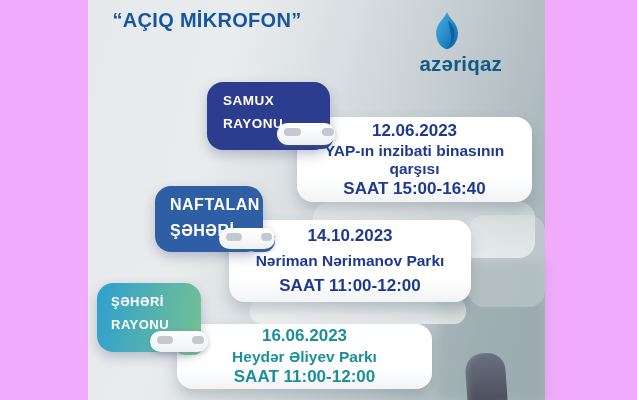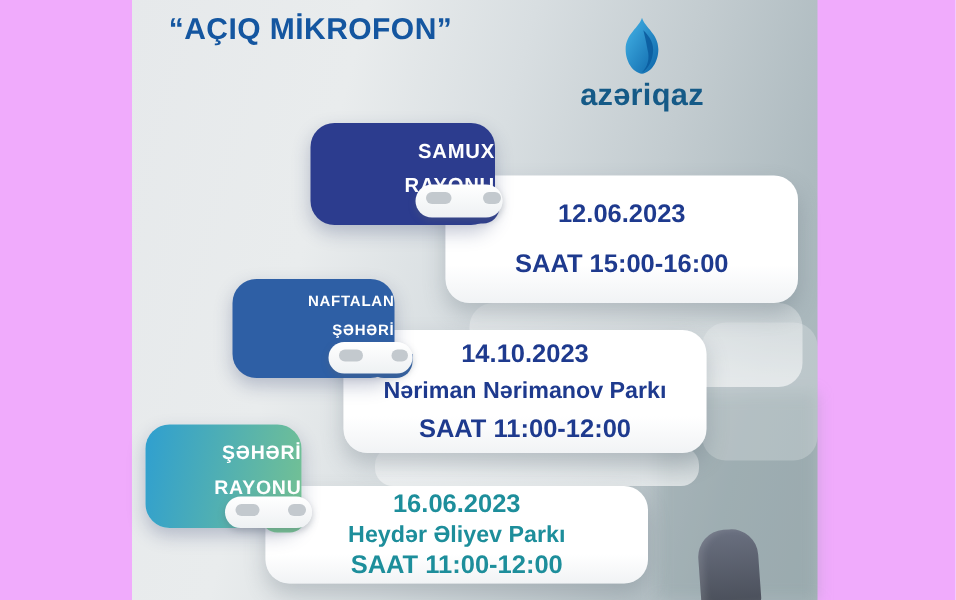--- a/index.html
+++ b/index.html
@@ -15,30 +15,30 @@
   .ghost { position:absolute; z-index:1;
     background:linear-gradient(180deg,rgba(255,255,255,.30),rgba(255,255,255,.60)); }
   .ghost-1 { left:313px; top:202px; width:222px; height:56px; border-radius:16px; }
   .ghost-2 { left:250px; top:298px; width:216px; height:26px; border-radius:12px; }
   .ghost-3 { left:468px; top:215px; width:77px; height:92px; border-radius:16px;
     background:rgba(255,255,255,.22); }
 
   
   .title { position:absolute; left:98px; top:9px; width:218px; z-index:2; text-align:center;
     color:var(--title,#1456a0); font-weight:bold; font-size:20px; line-height:23.5px; letter-spacing:.3px; }
-  .logo { position:absolute; left:373px; top:11px; width:110px; z-index:2; text-align:center; }
+  .logo { position:absolute; left:392px; top:11px; width:110px; z-index:2; text-align:right; }
   .logo svg { display:block; margin:0 auto; }
   .logo-text { color:var(--logo,#155a87); font-weight:bold; font-size:20.5px; letter-spacing:.2px; margin-top:1px; }
 
   
   .badge { position:absolute; z-index:3; border-radius:16px; color:#ffffff; font-weight:bold;
     letter-spacing:.5px; box-shadow:0 5px 12px rgba(50,65,110,.28); }
-  .badge span { display:block;text-align:right; }
+  .badge span { display:block; }
   #e0-badge { left:207px; top:82px;  width:123px; height:68px; padding:11px 0 0 16px; font-size:13.5px; background:var(--badge1,#2c3c8e); }
-  #e1-badge { left:155px; top:186px; width:108px; height:66px; padding:10px 0 16px 15px; font-size:10px; background:var(--badge2,#2e5fa5); }
+  #e1-badge { left:155px; top:186px; width:108px; height:66px; padding:10px 0 16px 15px; font-size:16px; background:var(--badge2,#2e5fa5); }
   #e2-badge { left:97px;  top:283px; width:104px; height:69px; padding:11px 0 0 14px; font-size:13px;
     background:linear-gradient(100deg,var(--badge3a,#2f9fd0),var(--badge3b,#74c193)); }
   .badge .l2 { margin-top:8px; }
 
   
   .card { position:absolute; z-index:2; border-radius:16px; text-align:center;
     background:linear-gradient(180deg,#ffffff 70%,#f1f3f5); box-shadow:0 7px 14px rgba(95,108,120,.30);
     display:flex; flex-direction:column; justify-content:space-evenly; font-weight:bold; }
   .card .date { font-size:17px; }
   .card .loc  { font-size:15.5px; line-height:17.5px; margin:0 auto; }
@@ -100,21 +100,22 @@
     </svg>
     <div class="logo-text">azəriqaz</div>
   </div>
 
   <div class="badge" id="e0-badge">
     <span class="l1">SAMUX</span>
     <span class="l2">RAYONU</span>
   </div>
   <div class="card" id="e0-card">
     <div class="date">12.06.2023</div>
-    <div class="time">SAAT 15:00-16:00</div>
+    <div class="loc">YAP-ın inzibati binasının qarşısı</div>
+    <div class="time">SAAT 15:00-16:40</div>
   </div>
   <div class="conn-elbow" id="e0-elbow"></div>
   <div class="conn-pill" id="e0-pill"></div>
   <div class="conn-dot" id="e0-dotA"></div>
   <div class="conn-dot" id="e0-dotB"></div>
 
   <div class="badge" id="e1-badge">
     <span class="l1">NAFTALAN</span>
     <span class="l2">ŞƏHƏRİ</span>
   </div>

